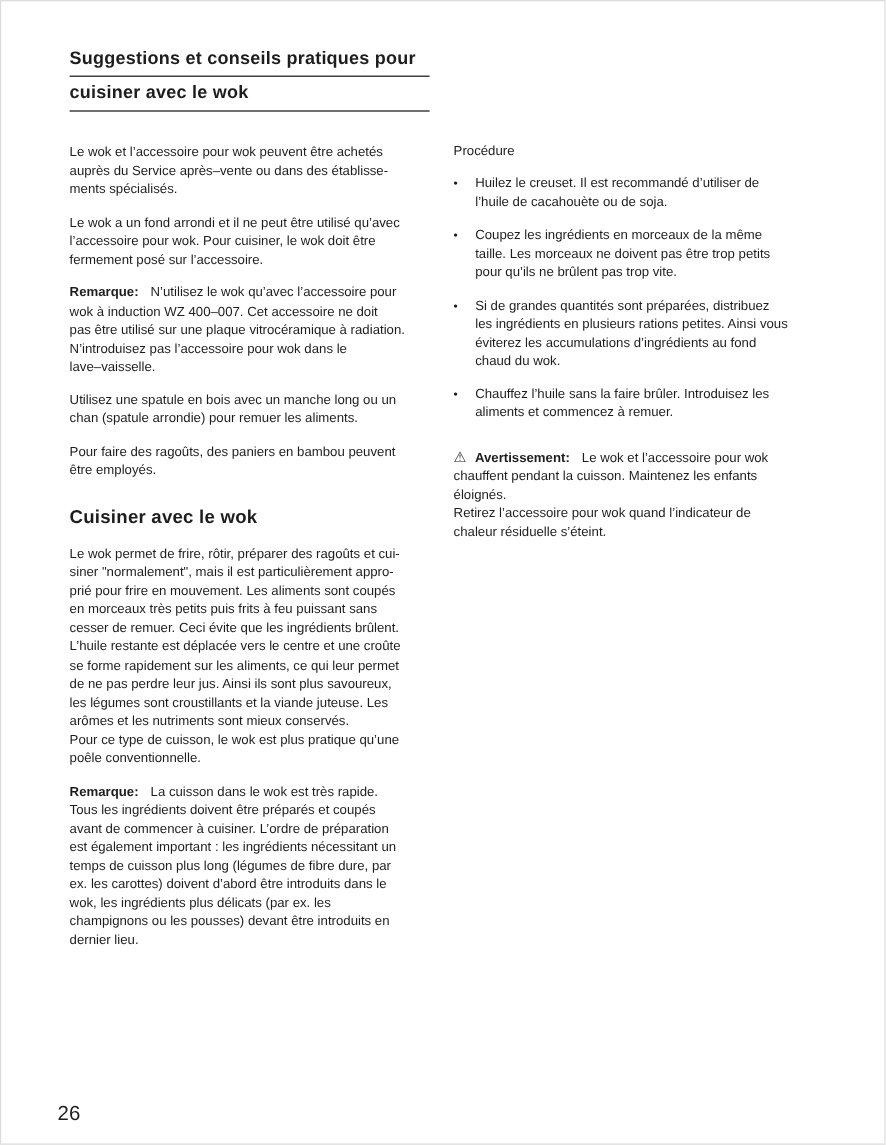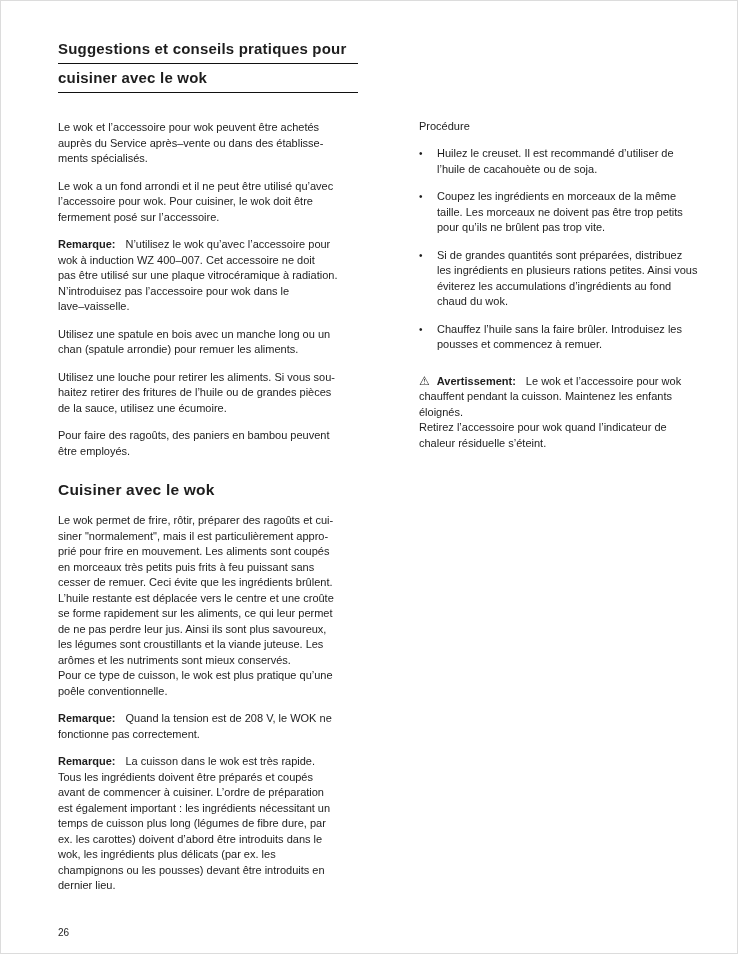--- a/index.html
+++ b/index.html
@@ -19,21 +19,21 @@
   .title-line {
     font-size: 15px;
     font-weight: bold;
     letter-spacing: 0.2px;
     padding-bottom: 5px;
     border-bottom: 1.5px solid #111;
     margin-bottom: 5px;
     line-height: 18px;
   }
 
-  .columns { display: flex; margin-top: 27px; gap: 41px; }
+  .columns { display: flex; margin-top: 27px; }
   .col-left  { width: 312px; margin-right: 8px; flex: none; }
   .col-right { width: 322px; flex: none; }
 
   p.body, .bullet-item, .warning {
     font-size: 11px;
     line-height: 15.5px;
     margin: 0 0 12px 0;
   }
   .pre { white-space: pre-line; }
 
@@ -62,23 +62,23 @@
 
   .warning { margin-top: 21px; }
   .warn-icon {
     font-family: "DejaVu Sans", sans-serif;
     font-size: 12px;
     margin-right: 7px;
   }
 
   .page-number {
     position: absolute;
-    left: 58px;
+    left: 48px;
     bottom: 16px;
-    font-size: 10px;
+    font-size: 17px;
   }
 </style>
 </head>
 <body>
 
 <div class="page">
 
   <div class="doc-title">
     <div class="title-line">Suggestions et conseils pratiques pour</div>
     <div class="title-line">cuisiner avec le wok</div>
@@ -93,42 +93,37 @@
       <p class="body pre">Le wok a un fond arrondi et il ne peut être utilisé qu’avec
 l’accessoire pour wok. Pour cuisiner, le wok doit être
 fermement posé sur l’accessoire.</p>
       <p class="body"><strong class="lbl">Remarque:</strong><span class="pre">N’utilisez le wok qu’avec l’accessoire pour
 wok à induction WZ 400–007. Cet accessoire ne doit
 pas être utilisé sur une plaque vitrocéramique à radiation.
 N’introduisez pas l’accessoire pour wok dans le
 lave–vaisselle.</span></p>
       <p class="body pre">Utilisez une spatule en bois avec un manche long ou un
 chan (spatule arrondie) pour remuer les aliments.</p>
-      <p class="body pre">Utilisez une louche pour retirer les aliments. Si vous sou-
-haitez retirer des fritures de l’huile ou de grandes pièces
-de la sauce, utilisez une écumoire.</p>
       <p class="body pre">Pour faire des ragoûts, des paniers en bambou peuvent
 être employés.</p>
 
       <h2 class="section-heading">Cuisiner avec le wok</h2>
 
       <p class="body pre">Le wok permet de frire, rôtir, préparer des ragoûts et cui-
 siner "normalement", mais il est particulièrement appro-
 prié pour frire en mouvement. Les aliments sont coupés
 en morceaux très petits puis frits à feu puissant sans
 cesser de remuer. Ceci évite que les ingrédients brûlent.
 L’huile restante est déplacée vers le centre et une croûte
 se forme rapidement sur les aliments, ce qui leur permet
 de ne pas perdre leur jus. Ainsi ils sont plus savoureux,
 les légumes sont croustillants et la viande juteuse. Les
 arômes et les nutriments sont mieux conservés.
 Pour ce type de cuisson, le wok est plus pratique qu’une
 poêle conventionnelle.</p>
-      <p class="body"><strong class="lbl">Remarque:</strong><span class="pre">Quand la tension est de 208 V, le WOK ne
-fonctionne pas correctement.</span></p>
       <p class="body"><strong class="lbl">Remarque:</strong><span class="pre">La cuisson dans le wok est très rapide.
 Tous les ingrédients doivent être préparés et coupés
 avant de commencer à cuisiner. L’ordre de préparation
 est également important : les ingrédients nécessitant un
 temps de cuisson plus long (légumes de fibre dure, par
 ex. les carottes) doivent d’abord être introduits dans le
 wok, les ingrédients plus délicats (par ex. les
 champignons ou les pousses) devant être introduits en
 dernier lieu.</span></p>
     </div>
@@ -151,21 +146,21 @@
         <div class="bullet-item">
           <span class="dot">•</span>
           <span class="bullet-text pre">Si de grandes quantités sont préparées, distribuez
 les ingrédients en plusieurs rations petites. Ainsi vous
 éviterez les accumulations d’ingrédients au fond
 chaud du wok.</span>
         </div>
         <div class="bullet-item">
           <span class="dot">•</span>
           <span class="bullet-text pre">Chauffez l’huile sans la faire brûler. Introduisez les
-pousses et commencez à remuer.</span>
+aliments et commencez à remuer.</span>
         </div>
       </div>
 
       <p class="warning"><span class="warn-icon">⚠</span><strong class="lbl">Avertissement:</strong><span class="pre">Le wok et l’accessoire pour wok
 chauffent pendant la cuisson. Maintenez les enfants
 éloignés.
 Retirez l’accessoire pour wok quand l’indicateur de
 chaleur résiduelle s’éteint.</span></p>
     </div>
 

